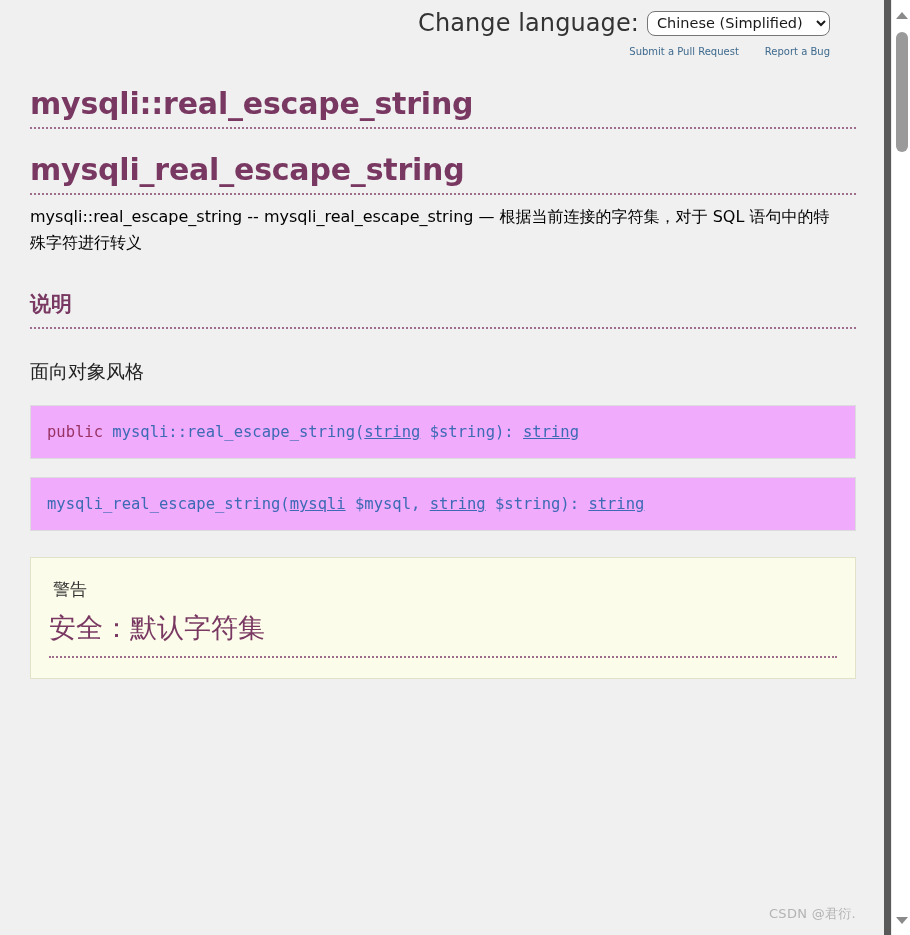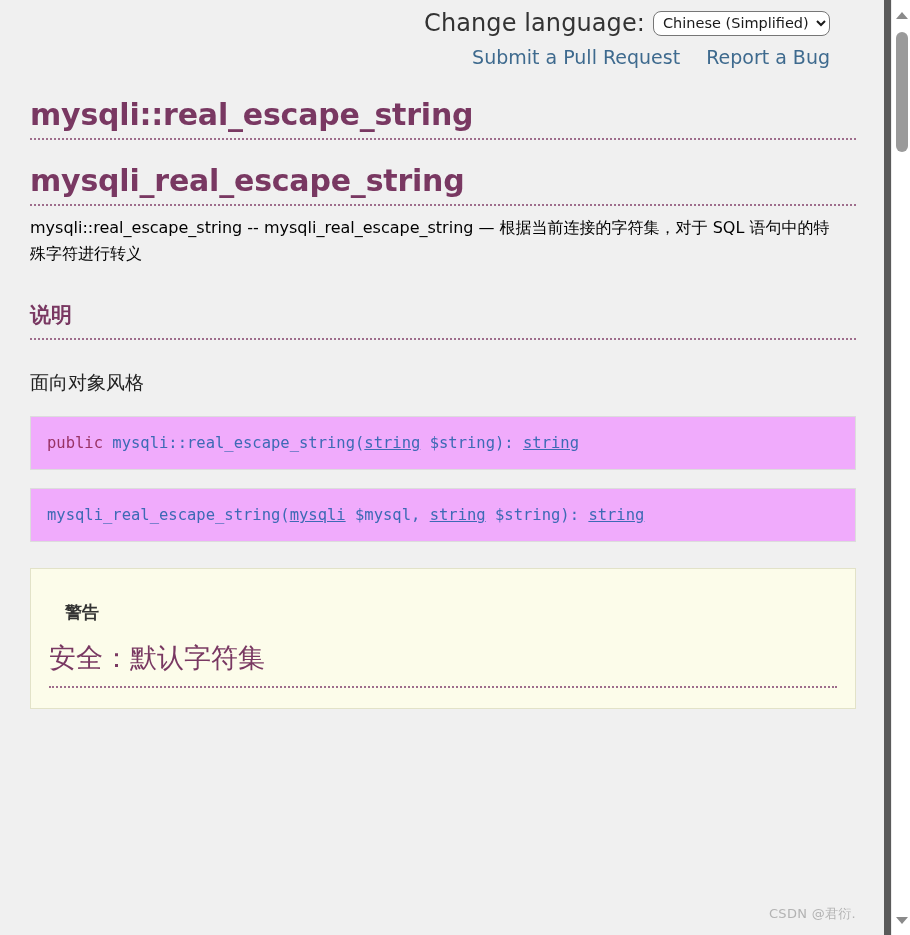--- a/index.html
+++ b/index.html
@@ -84,34 +84,34 @@
     color: #333333;
     letter-spacing: 0.1px;
   }
   .lang-select {
     font-family: "DejaVu Sans", "Liberation Sans", sans-serif;
     font-size: 14.5px;
     color: #1a1a1a;
     background: #ffffff;
     border: 1px solid #767676;
     border-radius: 8px;
-    padding: 2px 4px 3px 5px;
+    padding: 2px 10px 3px 5px;
     height: 25px;
     box-sizing: border-box;
   }
   .links-row {
     display: flex;
     justify-content: flex-end;
     gap: 26px;
     padding-right: 26px;
     margin-top: 9px;
   }
   .links-row a {
     color: #3e6a8e;
-    font-size: 19px;
+    font-size: 10px;
     text-decoration: none;
   }
 
   
   h1.refname {
     color: #793862;
     font-size: 30px;
     font-weight: bold;
     margin: 0;
     padding: 0 0 6px 0;
@@ -177,22 +177,22 @@
   
   .warning-box {
     background: #fcfcea;
     border: 1px solid #e2e2c8;
     margin-top: 26px;
     padding: 16px 18px 20px 18px;
   }
   .warning-title {
     color: #333333;
     font-size: 17px;
-    font-weight: bold;
-    margin: 16px;
+    font-weight: normal;
+    margin: 4px;
   }
   .warning-heading {
     color: #793862;
     font-size: 27px;
     font-weight: normal;
     margin: 9px 0 0 0;
     padding-bottom: 10px;
     border-bottom: 2px dotted #9e6d8c;
   }
 

